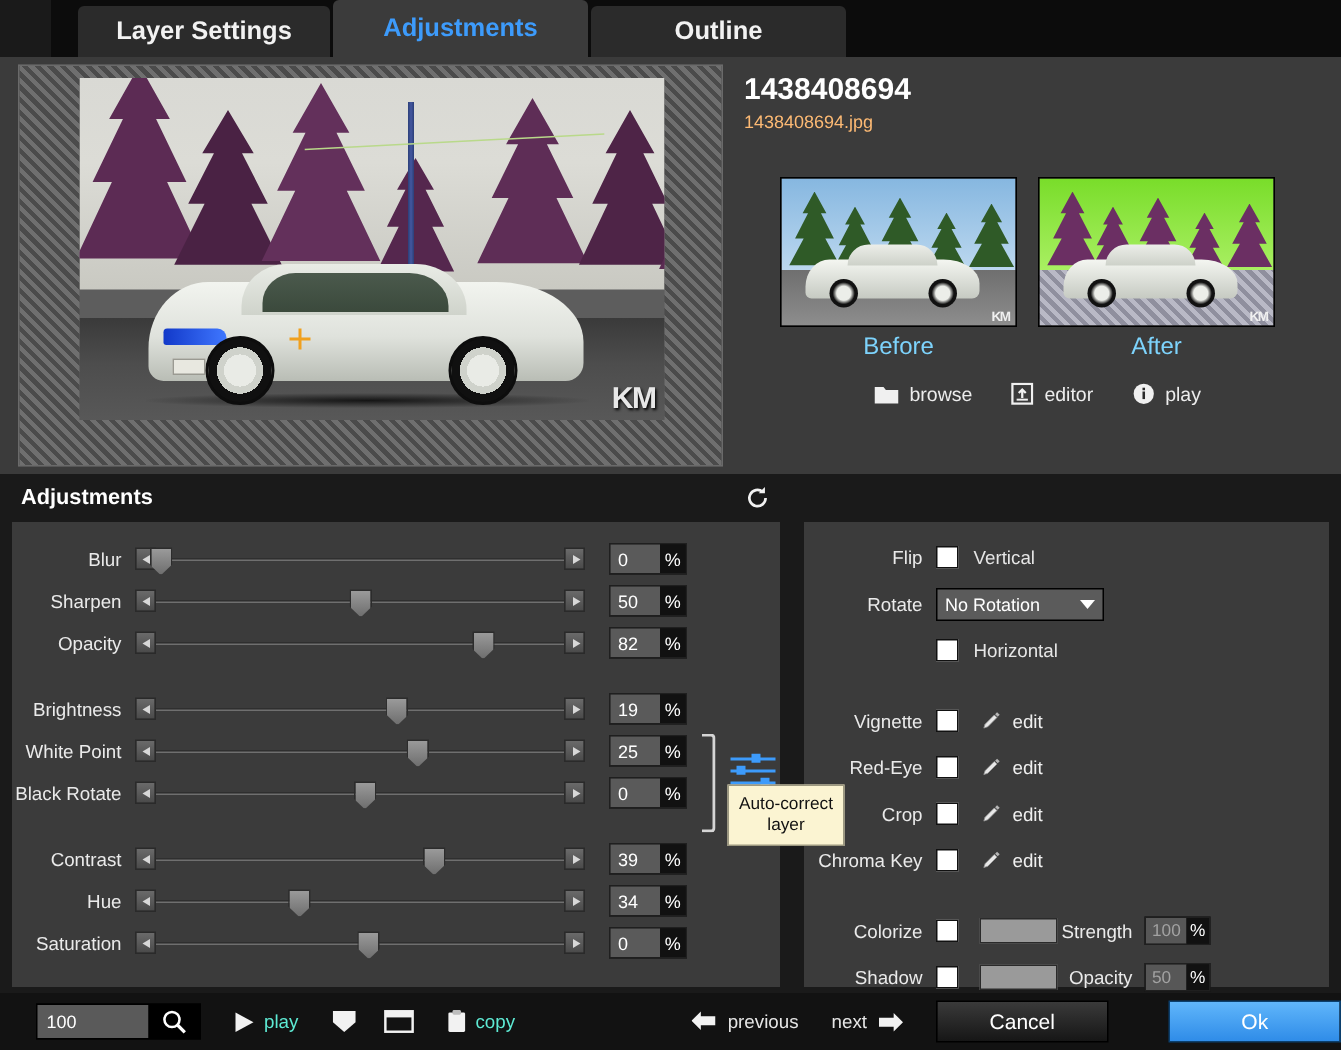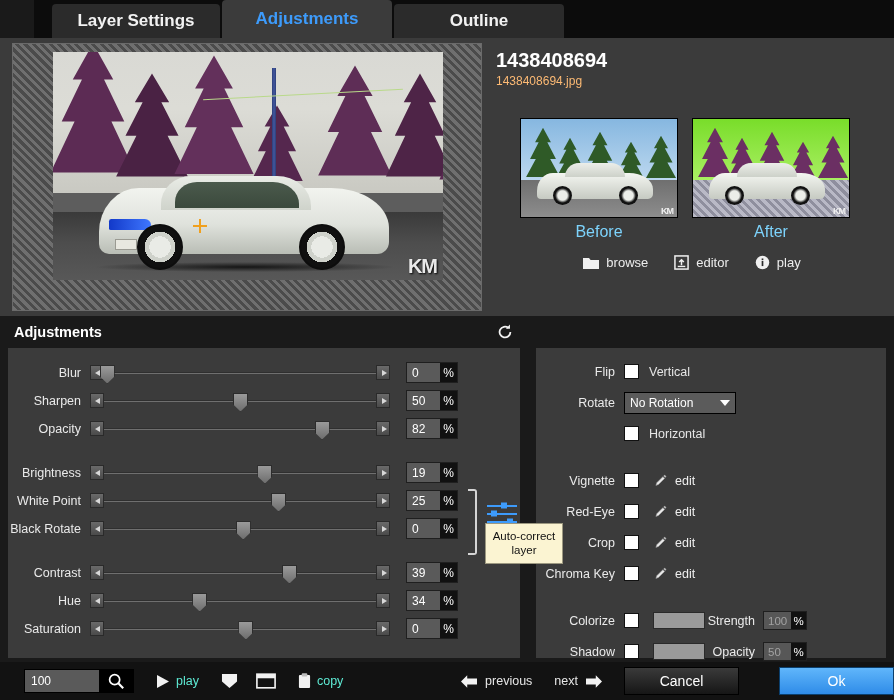--- a/index.html
+++ b/index.html
@@ -311,21 +311,21 @@
   .zoomfield{
     margin-left:24px; width:110px; height:24px; display:flex; border:1px solid #000; background:#000;
   }
   .zoomnum{ flex:1; background:#5a5a5a; color:#fff; font-size:12px; display:flex; align-items:center; padding-left:6px; }
   .zoomico{ width:34px; background:#000; display:flex; align-items:center; justify-content:center; cursor:pointer; }
   .fitem{ display:flex; align-items:center; gap:6px; font-size:12.5px; color:#5eead4; cursor:pointer; }
   .fl-play{ margin-left:22px; }
   .fl-shield{ margin-left:22px; }
   .fl-win{ margin-left:18px; }
   .fl-copy{ margin-left:22px; }
-  .navprev{ margin-left:auto; display:flex; align-items:center; gap:8px; font-size:12.5px; cursor:pointer; }
+  .navprev{ margin-left:auto; display:flex; gap:8px; font-size:12.5px; cursor:pointer; }
   .navnext{ margin-left:22px; display:flex; align-items:center; gap:8px; font-size:12.5px; cursor:pointer; }
   .btn{
     height:28px; width:115px; margin-left:22px;
     display:flex; align-items:center; justify-content:center;
     font-size:14px; border:1px solid #000; cursor:pointer;
   }
   .btn.ok{ background:linear-gradient(180deg,#60b6fb,#2f8ce8); color:#fff; border-color:#0b3f6d; }
   .btn.cancel{ background:linear-gradient(180deg,#3a3a3a,#161616); color:#fff; margin-right:18px; }
   .arrow-l, .arrow-r{ width:16px; height:13px; }
 </style>

